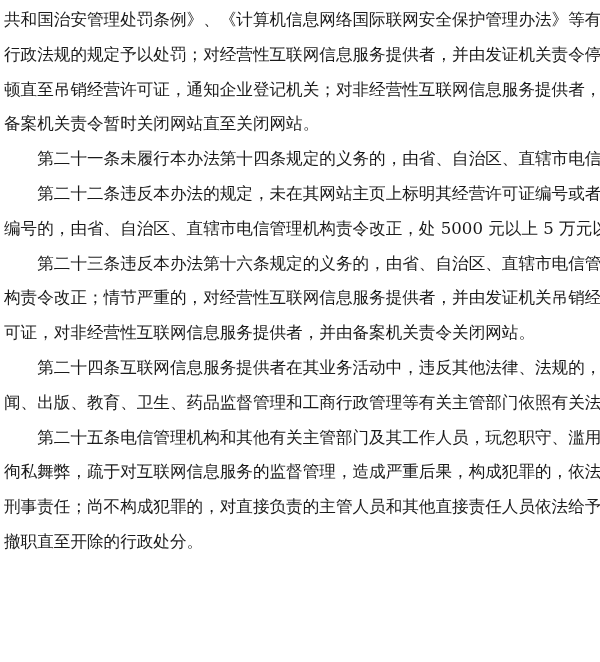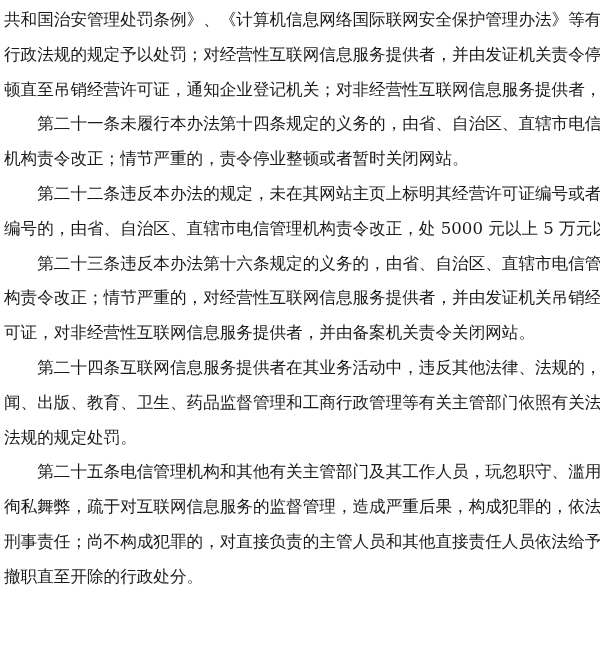--- a/index.html
+++ b/index.html
@@ -19,42 +19,41 @@
 </style>
 </head>
 <body>
 
 <div class="page">
 
   <div class="para">
     <span class="line">共和国治安管理处罚条例》、《计算机信息网络国际联网安全保护管理办法》等有关法　律、</span>
     <span class="line">行政法规的规定予以处罚；对经营性互联网信息服务提供者，并由发证机关责令停业整</span>
     <span class="line">顿直至吊销经营许可证，通知企业登记机关；对非经营性互联网信息服务提供者，并由</span>
+    <span class="line last">备案机关责令暂时关闭网站直至关闭网站。</span>
   </div>
 
   <div class="para">
     <span class="line" style="padding-left:2em;box-sizing:border-box;">第二十一条未履行本办法第十四条规定的义务的，由省、自治区、直辖市电信管理</span>
-    <span class="line last">机构责令改正；情节严重的，责令停业整顿或者暂时关闭网站。</span>
   </div>
 
   <div class="para">
     <span class="line" style="padding-left:2em;box-sizing:border-box;">第二十二条违反本办法的规定，未在其网站主页上标明其经营许可证编号或者备案</span>
     <span class="line">编号的，由省、自治区、直辖市电信管理机构责令改正，处 5000 元以上 5 万元以下的</span>
   </div>
 
   <div class="para">
     <span class="line" style="padding-left:2em;box-sizing:border-box;">第二十三条违反本办法第十六条规定的义务的，由省、自治区、直辖市电信管理机</span>
     <span class="line">构责令改正；情节严重的，对经营性互联网信息服务提供者，并由发证机关吊销经营许</span>
     <span class="line last">可证，对非经营性互联网信息服务提供者，并由备案机关责令关闭网站。</span>
   </div>
 
   <div class="para">
     <span class="line" style="padding-left:2em;box-sizing:border-box;">第二十四条互联网信息服务提供者在其业务活动中，违反其他法律、法规的，由新</span>
     <span class="line">闻、出版、教育、卫生、药品监督管理和工商行政管理等有关主管部门依照有关法律、</span>
-    <span class="line last">法规的规定处罚。</span>
   </div>
 
   <div class="para">
     <span class="line" style="padding-left:2em;box-sizing:border-box;">第二十五条电信管理机构和其他有关主管部门及其工作人员，玩忽职守、滥用职权、</span>
     <span class="line">徇私舞弊，疏于对互联网信息服务的监督管理，造成严重后果，构成犯罪的，依法追究</span>
     <span class="line">刑事责任；尚不构成犯罪的，对直接负责的主管人员和其他直接责任人员依法给予降级、</span>
     <span class="line last">撤职直至开除的行政处分。</span>
   </div>
 
 </div>

